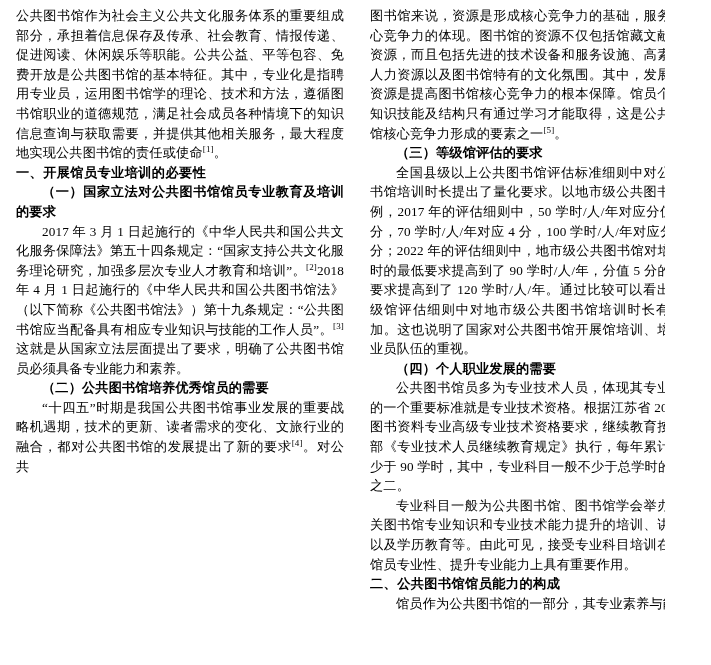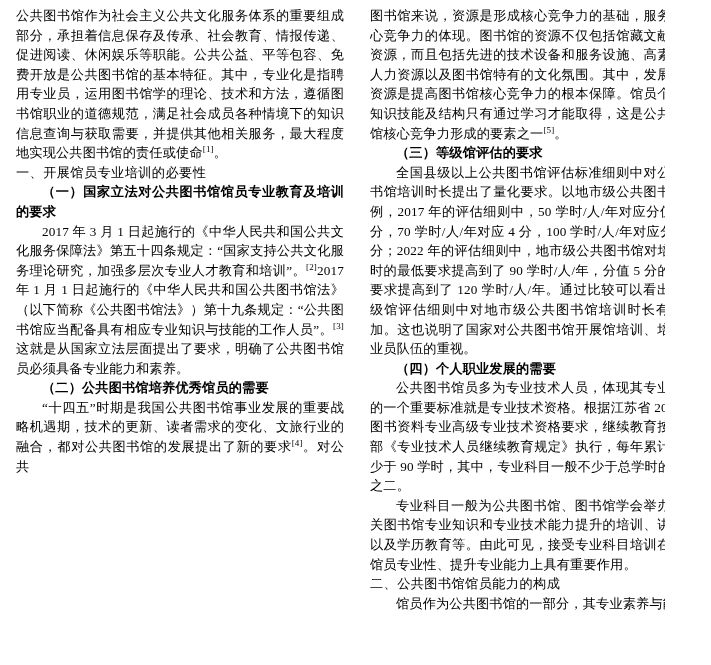--- a/index.html
+++ b/index.html
@@ -44,21 +44,21 @@
   }
   p.ind {
     text-indent: 26px;
   }
   p.head {
     text-indent: 26px;
     font-weight: bold;
   }
   p.sec {
     text-indent: 0;
-    font-weight: normal;
+    font-weight: bold;
     letter-spacing: 0.4px;
   }
   sup {
     font-size: 9px;
     vertical-align: super;
     line-height: 0;
   }
   .footnote-wrap {
     position: absolute;
     left: 16px;
@@ -89,21 +89,21 @@
 
     <div class="col">
 
       <p><span>公共图书馆作为社会主义公共文化服务体系的重要组成部分，承担着信息保存及传承、社会教育、情报传递、促进阅读、休闲娱乐等职能。公共公益、平等包容、免费开放是公共图书馆的基本特征。其中，专业化是指聘用专业员，运用图书馆学的理论、技术和方法，遵循图书馆职业的道德规范，满足社会成员各种情境下的知识信息查询与获取需要，并提供其他相关服务，最大程度地实现公共图书馆的责任或使命</span><sup>[1]</sup><span>。</span></p>
 
 
       <p class="sec"><span>一、开展馆员专业培训的必要性</span></p>
 
       <p class="head"><span>（一）国家立法对公共图书馆馆员专业教育及培训的要求</span></p>
 
-      <p class="ind"><span>2017 年 3 月 1 日起施行的《中华人民共和国公共文化服务保障法》第五十四条规定：“国家支持公共文化服务理论研究，加强多层次专业人才教育和培训”。</span><sup>[2]</sup><span>2017 年 1 月 1 日起施行的《中华人民共和国公共图书馆法》（以下简称《公共图书馆法》）第十九条规定：“公共图书馆应当配备具有相应专业知识与技能的工作人员”。</span><sup>[3]</sup><span>这就是从国家立法层面提出了要求，明确了公共图书馆员必须具备专业能力和素养。</span></p>
+      <p class="ind"><span>2017 年 3 月 1 日起施行的《中华人民共和国公共文化服务保障法》第五十四条规定：“国家支持公共文化服务理论研究，加强多层次专业人才教育和培训”。</span><sup>[2]</sup><span>2018 年 4 月 1 日起施行的《中华人民共和国公共图书馆法》（以下简称《公共图书馆法》）第十九条规定：“公共图书馆应当配备具有相应专业知识与技能的工作人员”。</span><sup>[3]</sup><span>这就是从国家立法层面提出了要求，明确了公共图书馆员必须具备专业能力和素养。</span></p>
 
       <p class="head"><span>（二）公共图书馆培养优秀馆员的需要</span></p>
 
       <p class="ind"><span>“十四五”时期是我国公共图书馆事业发展的重要战略机遇期，技术的更新、读者需求的变化、文旅行业的融合，都对公共图书馆的发展提出了新的要求</span><sup>[4]</sup><span>。对公共</span></p>
 
     </div>
 
     <div class="col">
 
       <p><span>图书馆来说，资源是形成核心竞争力的基础，服务是核心竞争力的体现。图书馆的资源不仅包括馆藏文献信息资源，而且包括先进的技术设备和服务设施、高素质的人力资源以及图书馆特有的文化氛围。其中，发展人力资源是提高图书馆核心竞争力的根本保障。馆员个人的知识技能及结构只有通过学习才能取得，这是公共图书馆核心竞争力形成的要素之一</span><sup>[5]</sup><span>。</span></p>

